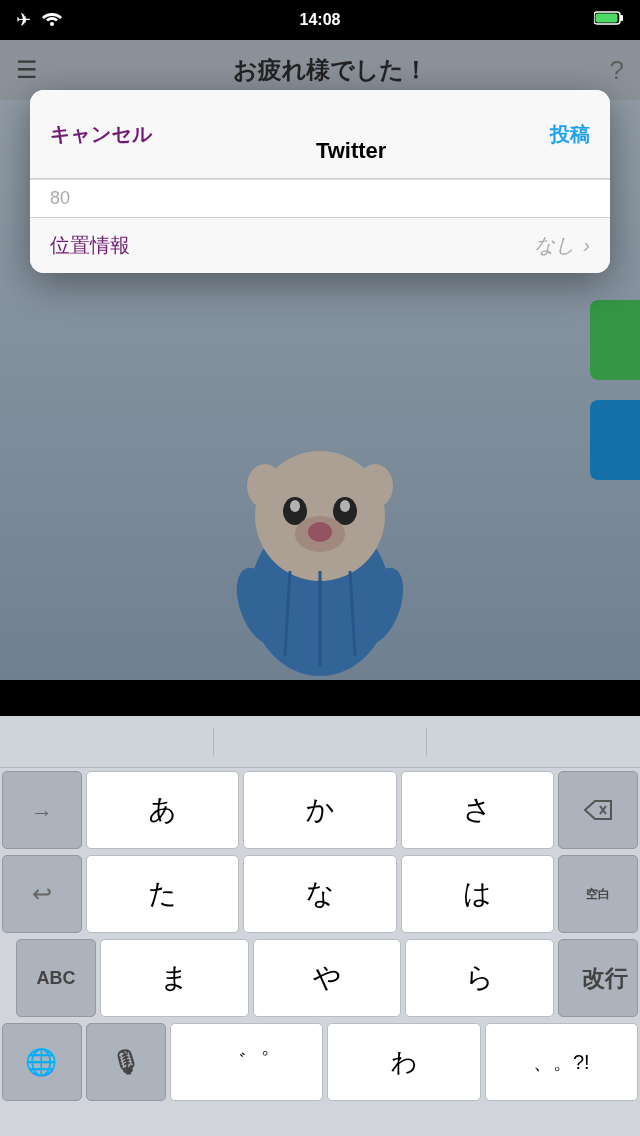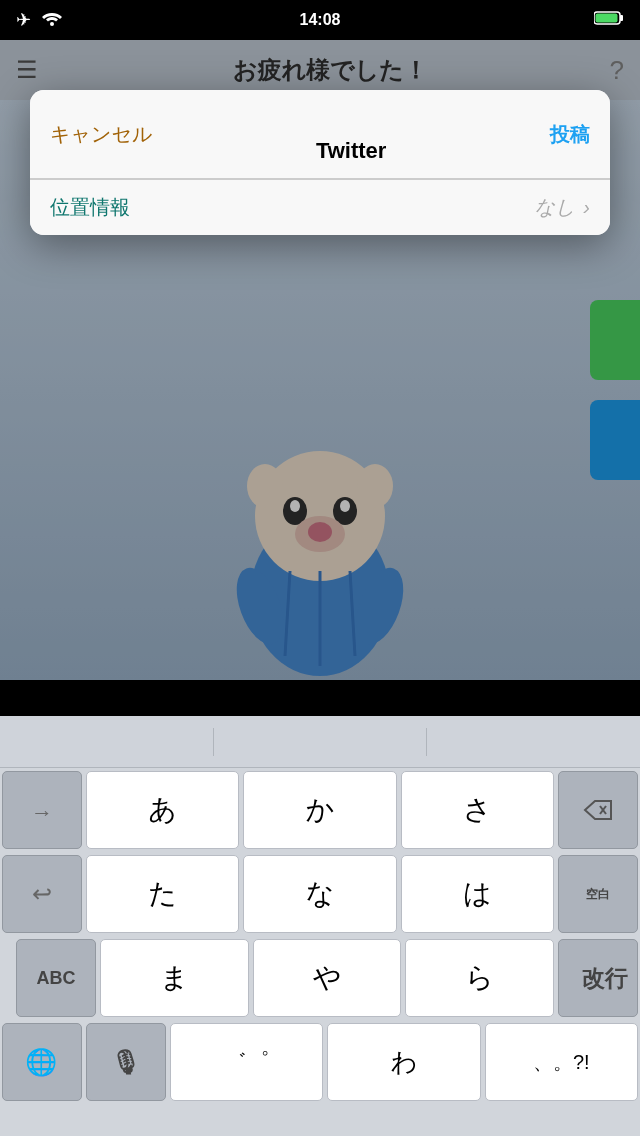--- a/index.html
+++ b/index.html
@@ -146,23 +146,23 @@
 
     .dialog-header {
       background: #f8f8f8;
       border-bottom: 1px solid #ccc;
       display: flex;
       align-items: center;
       justify-content: space-between;
       padding: 14px 20px;
     }
     .dialog-header .cancel-btn {
-      color: #a16207;
-      font-size: 20px;
-      font-weight: 400;
+      color: #701a75;
+      font-size: 20px;
+      font-weight: 700;
     }
     .dialog-header .dialog-title {
       font-size: 22px;
       font-weight: 700;
       color: #000;
       margin-top: 34px;
     }
     .dialog-header .post-btn {
       color: #1da1f2;
       font-size: 20px;
@@ -193,21 +193,21 @@
     .location-row {
       background: #f8f8f8;
       border-top: 1px solid #ccc;
       display: flex;
       align-items: center;
       justify-content: space-between;
       padding: 14px 20px;
     }
     .location-label {
       font-size: 20px;
-      color: #0f766e;
+      color: #701a75;
     }
     .location-value {
       color: #aaa;
       font-size: 20px;
       display: flex;
       align-items: center;
       gap: 8px;
       font-style: italic;
     }
     .chevron {
@@ -373,20 +373,23 @@
 
   <div class="twitter-dialog">
 
     <div class="dialog-header">
       <span class="cancel-btn">キャンセル</span>
       <span class="dialog-title">Twitter</span>
       <span class="post-btn">投稿</span>
     </div>
 
 
+    <div class="char-count-area">
+      <span class="char-count">80</span>
+    </div>
 
     <div class="location-row">
       <span class="location-label">位置情報</span>
       <span class="location-value">
         <span>なし</span>
         <span class="chevron">›</span>
       </span>
     </div>
   </div>
 </div>

